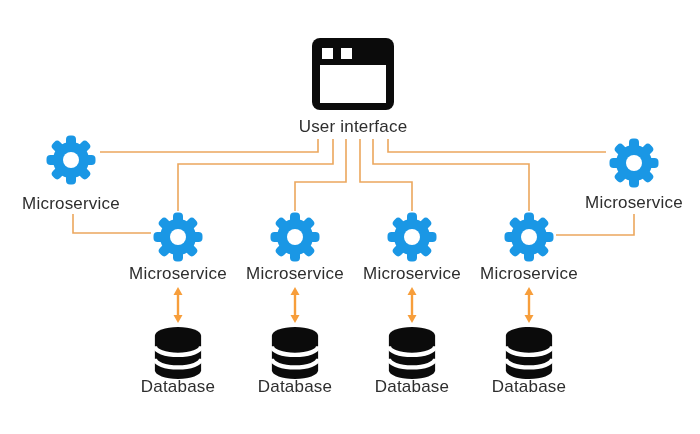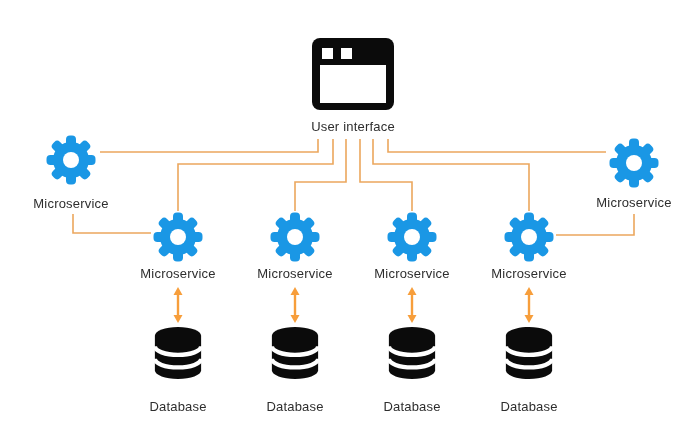--- a/index.html
+++ b/index.html
@@ -13,39 +13,39 @@
   *{margin:0;padding:0;box-sizing:border-box;}
   html,body{background:#e8e8e8;font-family:"Liberation Sans",sans-serif;}
   .canvas{
     position:relative;width:700px;height:434px;background:var(--bg-color);
     overflow:hidden;margin:0 auto;
   }
   .wires{position:absolute;left:0;top:0;width:700px;height:434px;}
   .wires path{stroke:var(--line-orange);stroke-width:1.6;fill:none;}
   .node{position:absolute;display:flex;flex-direction:column;align-items:center;}
   .lbl{
-    font-size:13px;line-height:15px;color:var(--text-color);
+    font-size:17px;line-height:15px;color:var(--text-color);
     white-space:nowrap;text-align:center;letter-spacing:.2px;
   }
   .node-ui{left:311px;top:38px;width:84px;}
   .browser-svg{width:82px;height:72px;color:var(--icon-black);}
   .node-ui .lbl{margin-top:9px;}
   .gear-svg{width:50px;height:50px;color:var(--gear-blue);}
   .node-ms-left{left:33px;top:135px;width:76px;}
   .node-ms-left .lbl{margin-top:11px;}
   .node-ms-right{left:596px;top:138px;width:76px;}
   .node-ms-right .lbl{margin-top:7px;}
   .col{position:absolute;top:212px;width:90px;display:flex;flex-direction:column;align-items:center;}
   .col-1{left:133px;} .col-2{left:250px;} .col-3{left:367px;} .col-4{left:484px;}
   .col .lbl-ms{margin-top:4px;}
   .arrow-svg{width:16px;height:36px;margin-top:6px;color:var(--arrow-orange);}
   .arrow-svg line{stroke:currentColor;stroke-width:2.4;}
   .arrow-svg polygon{fill:currentColor;}
   .db-svg{width:50px;height:52px;margin-top:4px;color:var(--icon-black);}
-  .col .lbl-db{margin-top:20px;}
+  .col .lbl-db{margin-top:0;}
 </style>
 </head>
 <body>
 
 <div class="canvas">
 
   <svg class="wires" viewBox="0 0 700 434">
     <path d="M318 139 V152 H100"></path>
     <path d="M333 139 V164 H178 V211"></path>
     <path d="M346 139 V182 H295 V211"></path>

